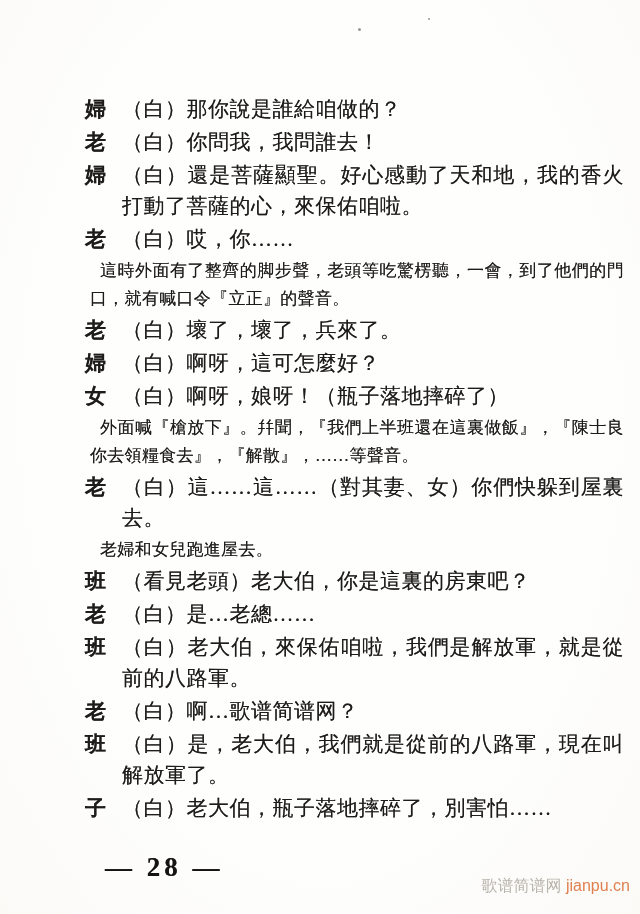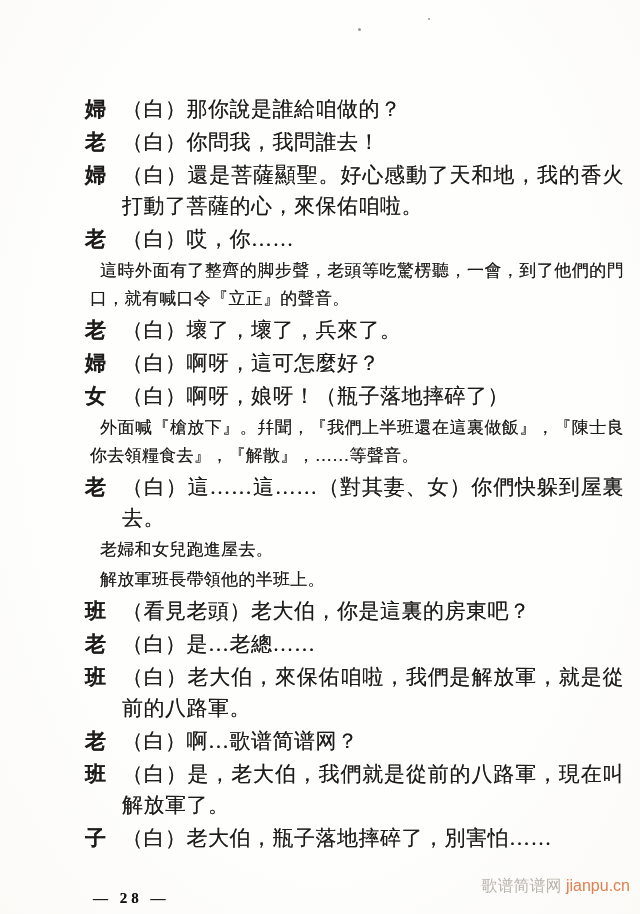--- a/index.html
+++ b/index.html
@@ -43,27 +43,26 @@
   .stage {
     margin-left: 5px;
     text-indent: 10px;
     font-size: 17px;
     line-height: 28px;
     letter-spacing: 0.3px;
     text-align: justify;
   }
   .page-number {
     position: absolute;
-    left: 93px;
+    left: 105px;
     top: 852px;
-    font-size: 15px;
+    font-size: 27px;
     font-weight: bold;
     letter-spacing: 4px;
     color: #161412;
-    margin-top: 38px;
   }
   .watermark {
     position: absolute;
     right: 10px;
     top: 876px;
     font-size: 16px;
     font-family: Liberation Sans, sans-serif;
     text-shadow: none;
     white-space: nowrap;
   }
@@ -130,23 +129,20 @@
 
   <div class="line dialogue">
     <span class="speaker">老</span>
     <span class="speech">（白）這……這……（對其妻、女）你們快躲到屋裏去。</span>
   </div>
 
   <div class="line stage">
     <span>老婦和女兒跑進屋去。</span>
   </div>
 
-  <div class="line stage">
-    <span>解放軍班長帶領他的半班上。</span>
-  </div>
 
   <div class="line dialogue">
     <span class="speaker">班</span>
     <span class="speech">（看見老頭）老大伯，你是這裏的房東吧？</span>
   </div>
 
   <div class="line dialogue">
     <span class="speaker">老</span>
     <span class="speech">（白）是…老總……</span>
   </div>

